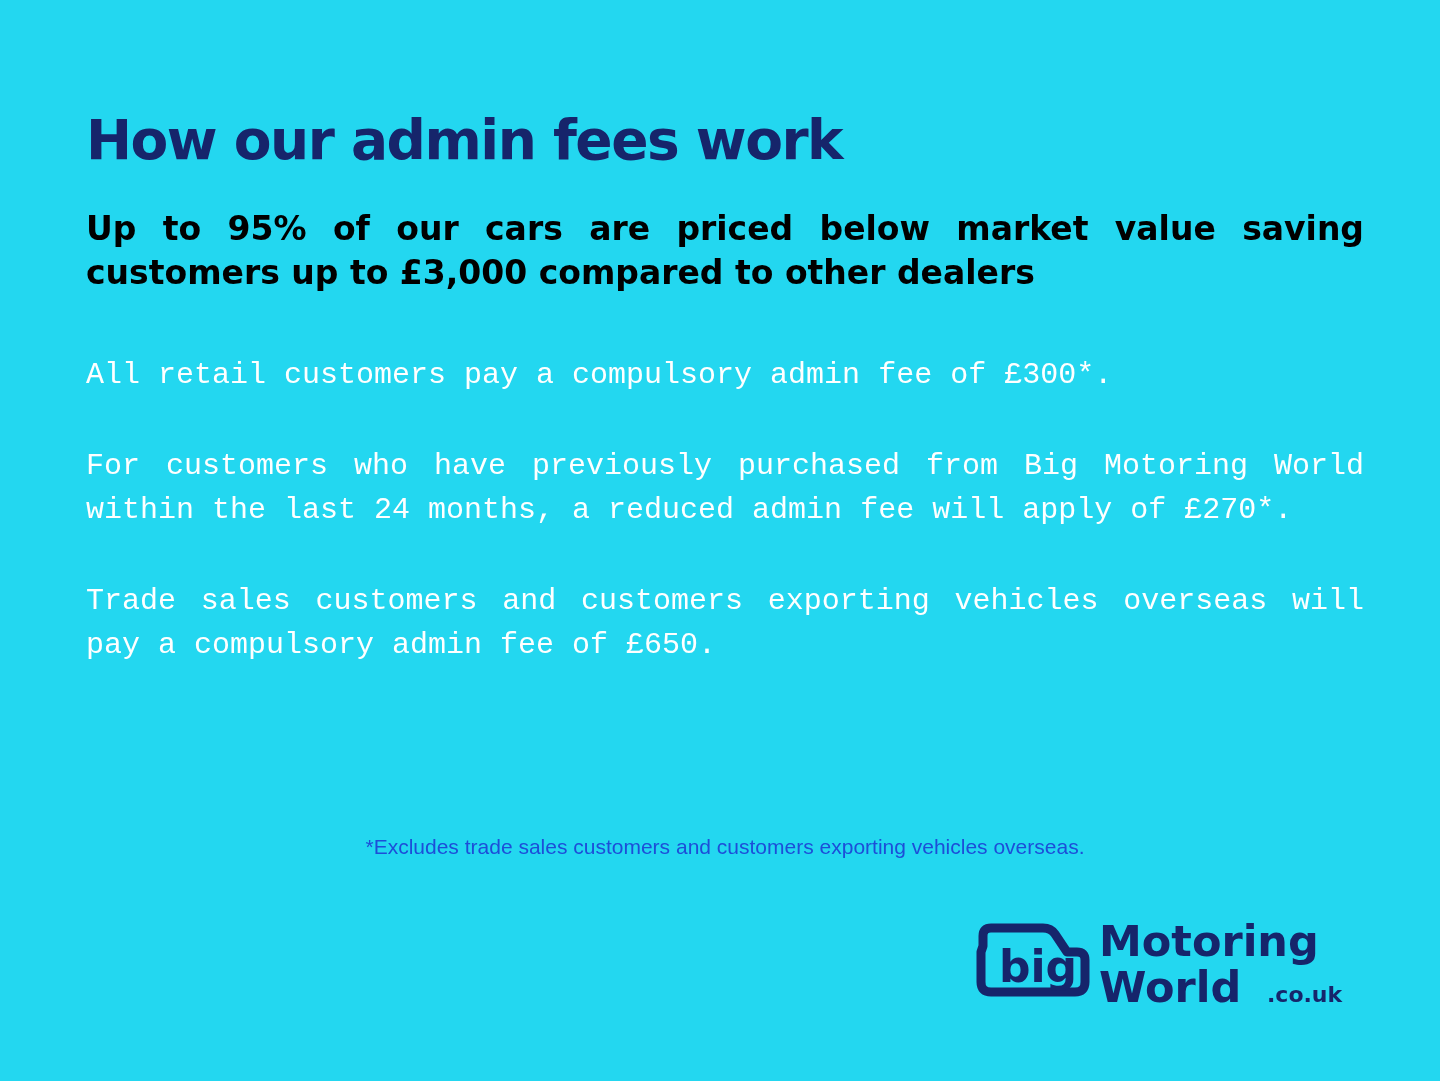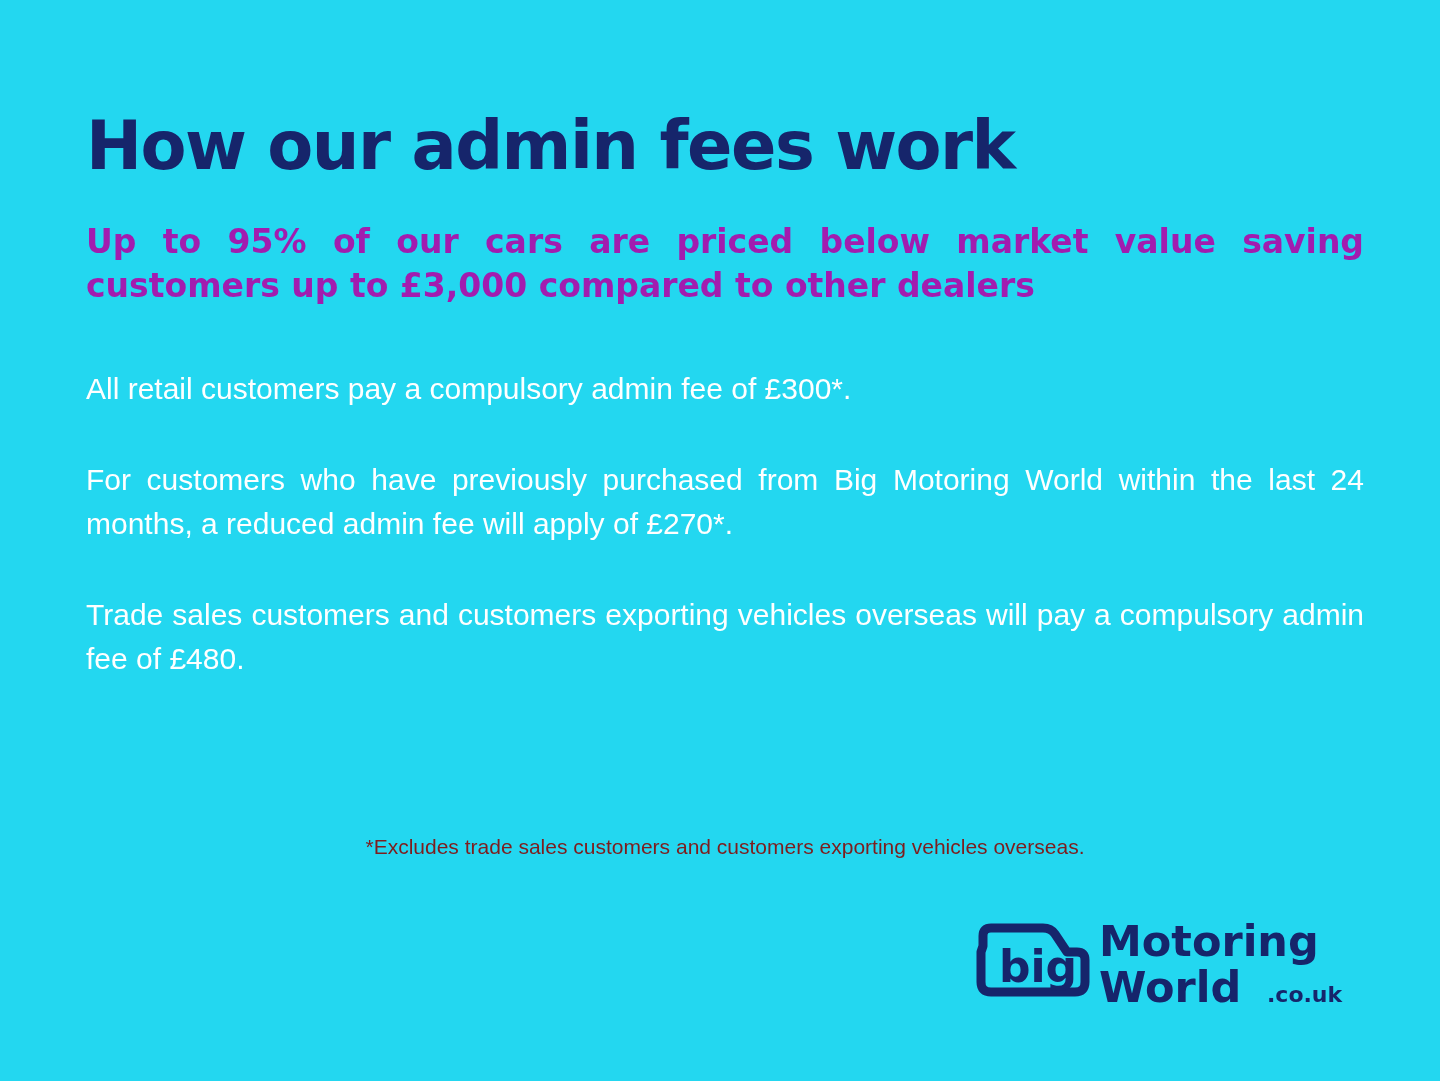--- a/index.html
+++ b/index.html
@@ -23,57 +23,57 @@
   }
   .content {
     position: absolute;
     left: 86px;
     top: 0;
     width: 1278px;
   }
   .title {
     margin: 0;
     padding-top: 110px;
-    font-size: 67px;
+    font-size: 55px;
     line-height: 1.1;
     font-weight: bold;
     color: #16256b;
     letter-spacing: -1.5px;
     font-family: "DejaVu Sans", sans-serif;
   }
   .subhead {
     margin: 0;
     padding-top: 36px;
     font-size: 33px;
     line-height: 1.35;
     font-weight: bold;
-    color: #a21caf;
+    color: #000000;
     text-align: justify;
     letter-spacing: 0px;
     font-family: "DejaVu Sans", sans-serif;
   }
   .body-block {
     margin: 0;
     padding-top: 48px;
     font-size: 30px;
     line-height: 1.45;
     color: #ffffff;
     text-align: justify;
-    font-family: Liberation Sans, sans-serif;
+    font-family: Liberation Mono, monospace;
   }
   .body-block.first {
     padding-top: 58px;
   }
   .footnote {
     position: absolute;
     left: 86px;
     top: 835px;
     width: 1278px;
     font-size: 21px;
-    color: #7f1d1d;
+    color: #1d4ed8;
     text-align: center;
     font-family: "Liberation Sans", sans-serif;
   }
   .logo {
     position: absolute;
     left: 969px;
     top: 900px;
     width: 380px;
     height: 120px;
   }
@@ -88,21 +88,21 @@
 
   <div class="content">
     <h1 class="title">How our admin fees work</h1>
 
     <p class="subhead">Up to 95% of our cars are priced below market value saving customers up to £3,000 compared to other dealers</p>
 
     <p class="body-block first">All retail customers pay a compulsory admin fee of £300*.</p>
 
     <p class="body-block">For customers who have previously purchased from Big Motoring World within the last 24 months, a reduced admin fee will apply of £270*.</p>
 
-    <p class="body-block">Trade sales customers and customers exporting vehicles overseas will pay a compulsory admin fee of £480.</p>
+    <p class="body-block">Trade sales customers and customers exporting vehicles overseas will pay a compulsory admin fee of £650.</p>
   </div>
 
   <div class="footnote">*Excludes trade sales customers and customers exporting vehicles overseas.</div>
 
   <div class="logo">
     <svg width="380" height="120" viewBox="0 0 380 120" xmlns="http://www.w3.org/2000/svg">
       <g>
         <path d="M14 46 L14 36 Q14 28 22 28 L74 28 Q82 28 86 34 L98 52 L108 52 Q116 52 116 60 L116 82 Q116 92 106 92 L22 92 Q12 92 12 82 L12 52 Z" fill="none" stroke="#16256b" stroke-width="9" stroke-linejoin="round"></path>
         <text x="30" y="82" font-family="DejaVu Sans, sans-serif" font-size="44" font-weight="bold" fill="#16256b">big</text>
       </g>

